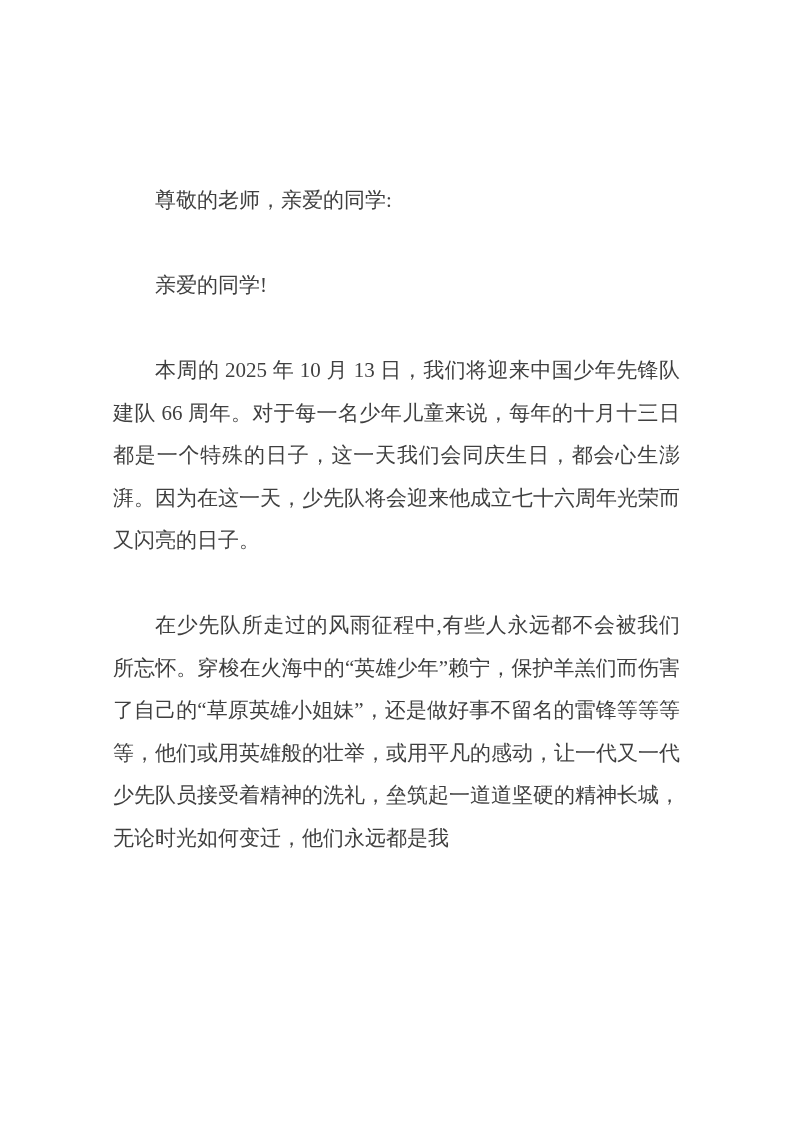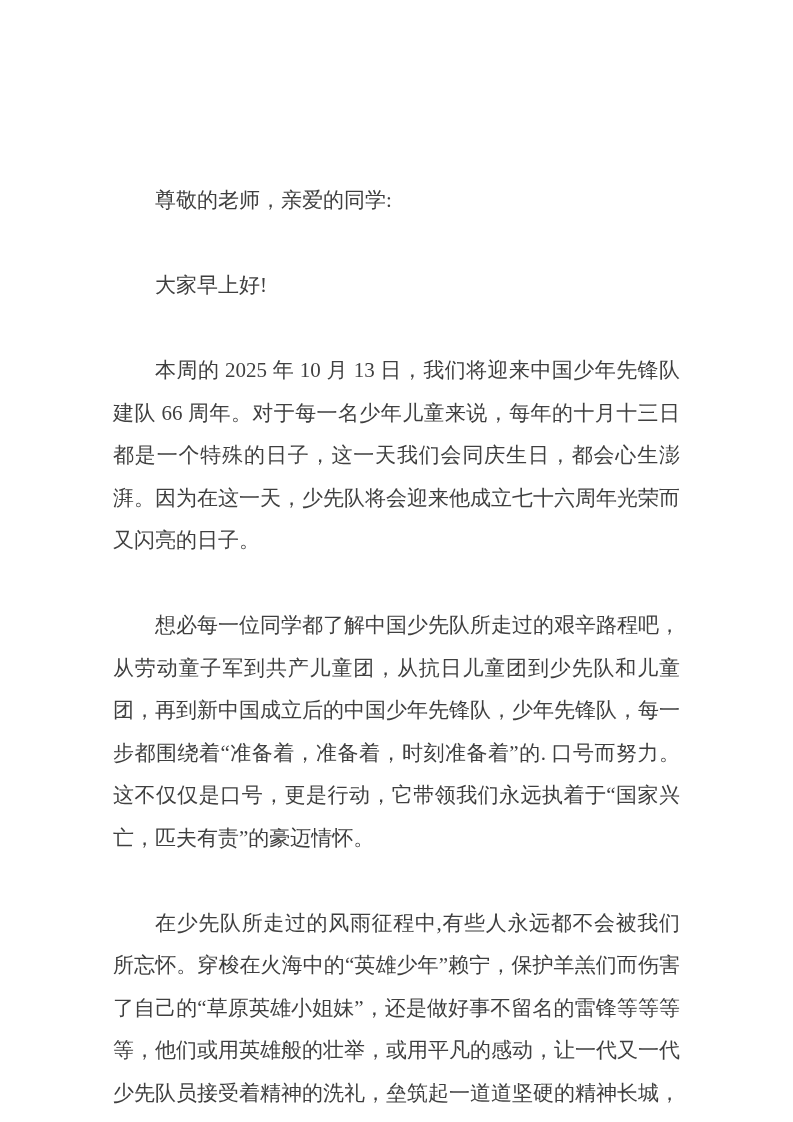--- a/index.html
+++ b/index.html
@@ -32,18 +32,17 @@
   .doc-body p:last-child {
     margin-bottom: 0;
   }
 </style>
 </head>
 <body>
 
 <div class="page" style="background: rgb(255, 255, 255);">
   <div class="doc-body" style="color: rgb(63, 63, 63);">
     <p>尊敬的老师，亲爱的同学:</p>
-    <p>大家早上好!</p>
+    <p>亲爱的同学!</p>
     <p>本周的 2025 年 10 月 13 日，我们将迎来中国少年先锋队建队 66 周年。对于每一名少年儿童来说，每年的十月十三日都是一个特殊的日子，这一天我们会同庆生日，都会心生澎湃。因为在这一天，少先队将会迎来他成立七十六周年光荣而又闪亮的日子。</p>
-    <p>想必每一位同学都了解中国少先队所走过的艰辛路程吧，从劳动童子军到共产儿童团，从抗日儿童团到少先队和儿童团，再到新中国成立后的中国少年先锋队，少年先锋队，每一步都围绕着“准备着，准备着，时刻准备着”的. 口号而努力。这不仅仅是口号，更是行动，它带领我们永远执着于“国家兴亡，匹夫有责”的豪迈情怀。</p>
     <p>在少先队所走过的风雨征程中,有些人永远都不会被我们所忘怀。穿梭在火海中的“英雄少年”赖宁，保护羊羔们而伤害了自己的“草原英雄小姐妹”，还是做好事不留名的雷锋等等等等，他们或用英雄般的壮举，或用平凡的感动，让一代又一代少先队员接受着精神的洗礼，垒筑起一道道坚硬的精神长城，无论时光如何变迁，他们永远都是我</p>
   </div>
 </div>
 
 </body></html>

